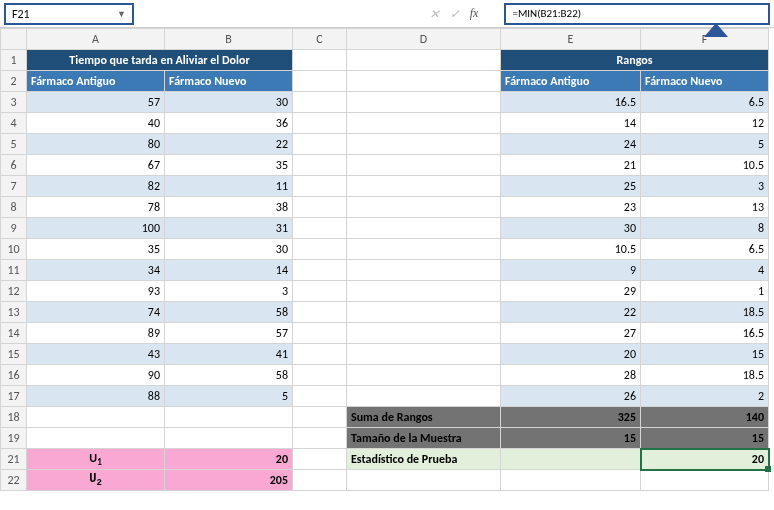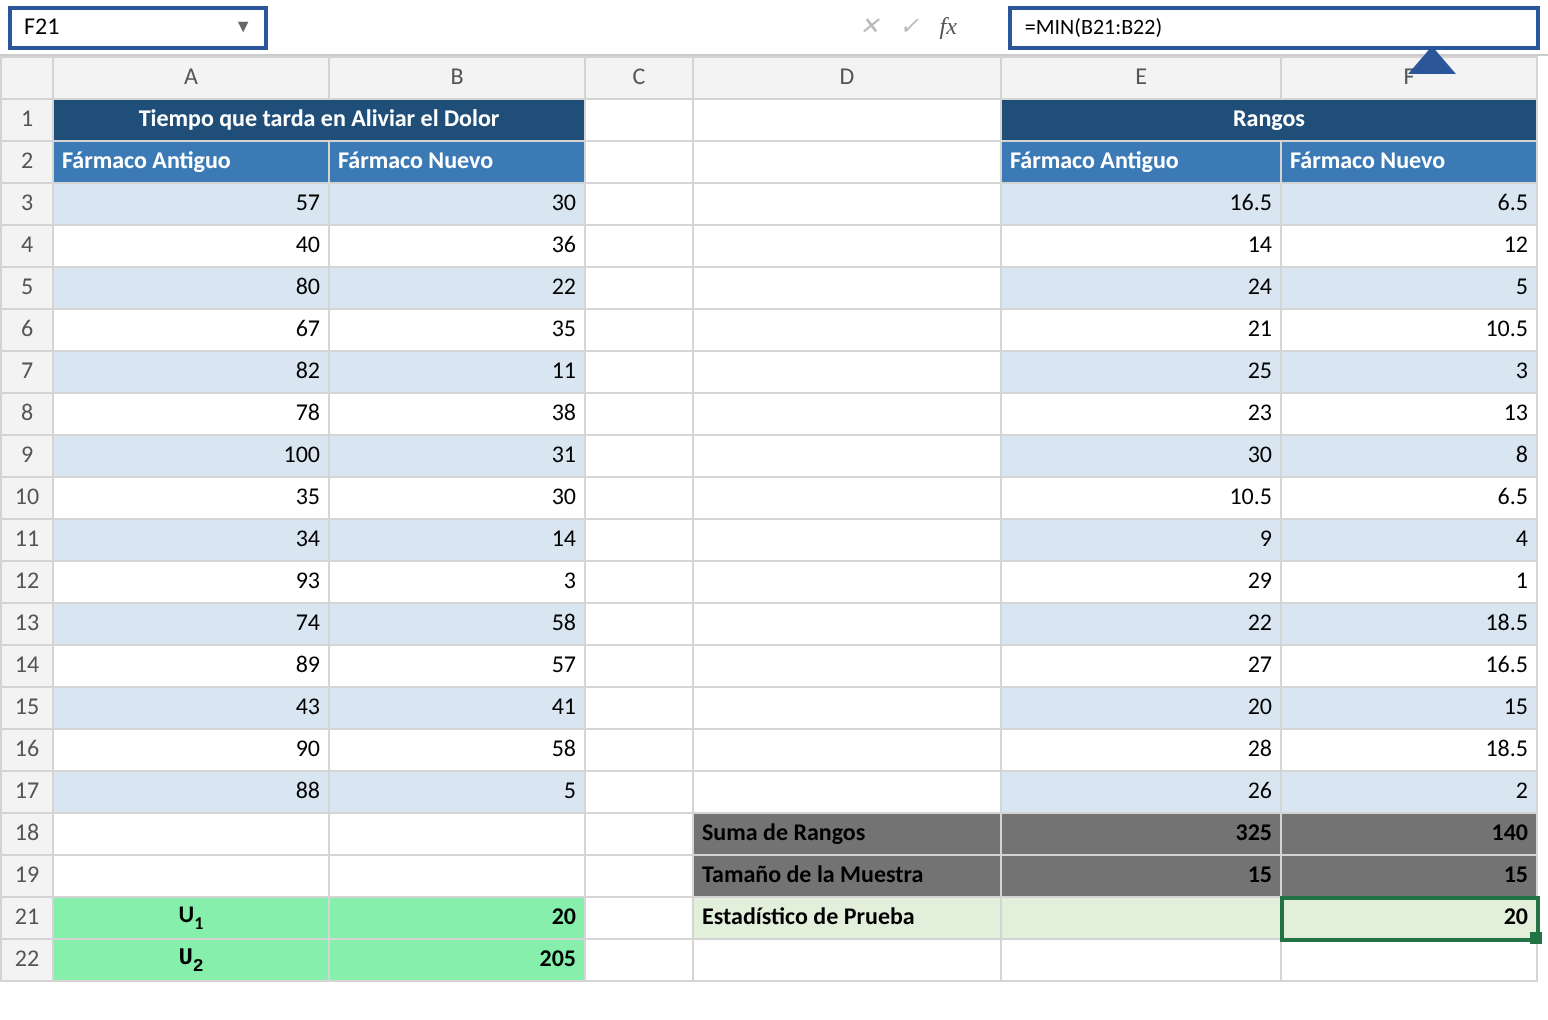--- a/index.html
+++ b/index.html
@@ -38,21 +38,21 @@
   
   .band1 { background: #d9e6f2; }
   .band0 { background: #ffffff; }
 
   
   .orange { background: #737373; font-weight: bold; margin-top: 39px; }
   
   .green { background: #e2efda; font-weight: bold; }
 
   
-  .u-row { background: #86efac; }
+  .u-row { background: #f9a8d4; }
   .u-label { font-weight: bold; text-align: center; }
   .u-label sub { font-size: 9px; }
 
   
   th.selcol { background: #d5e3c0; color: #2b6a1d; }
   
   th.selrow { background: #d5e3c0; color: #2b6a1d; }
 
   
   td.selected { outline: 2px solid #217346; outline-offset: -1px; position: relative; }

